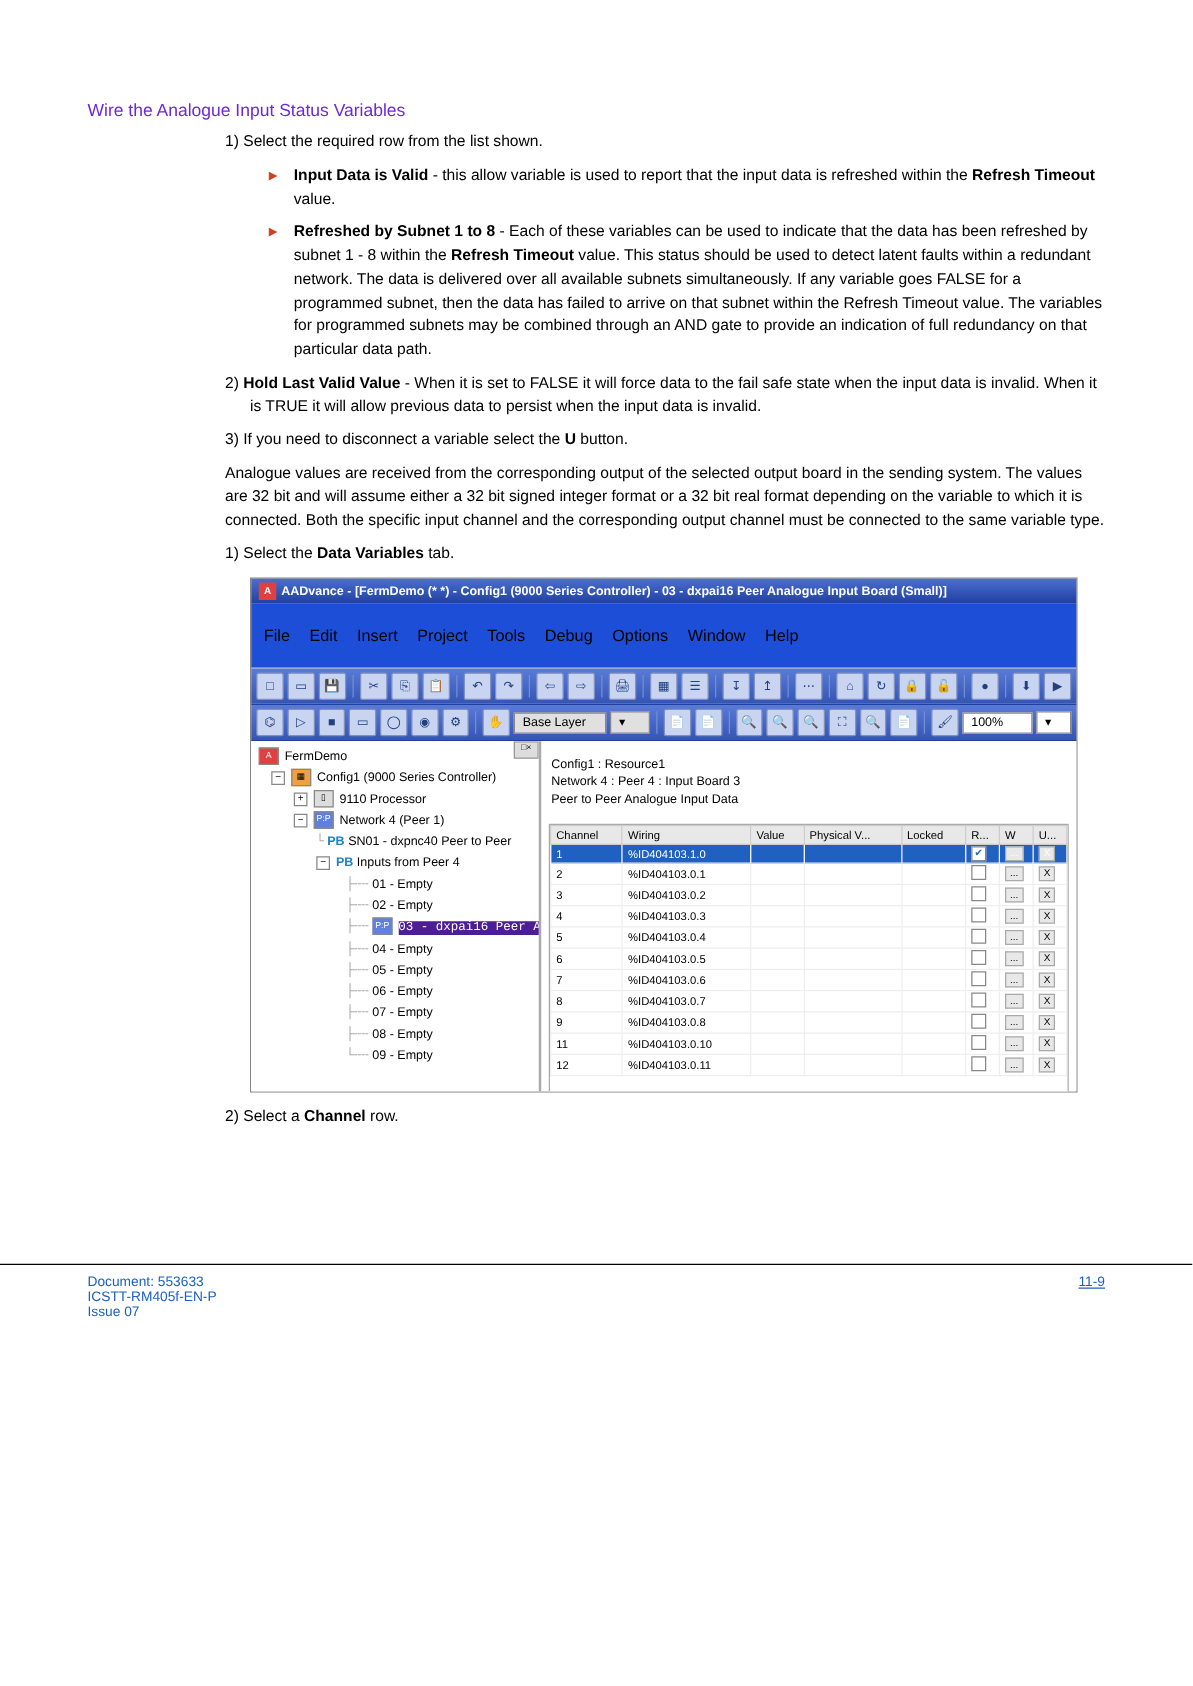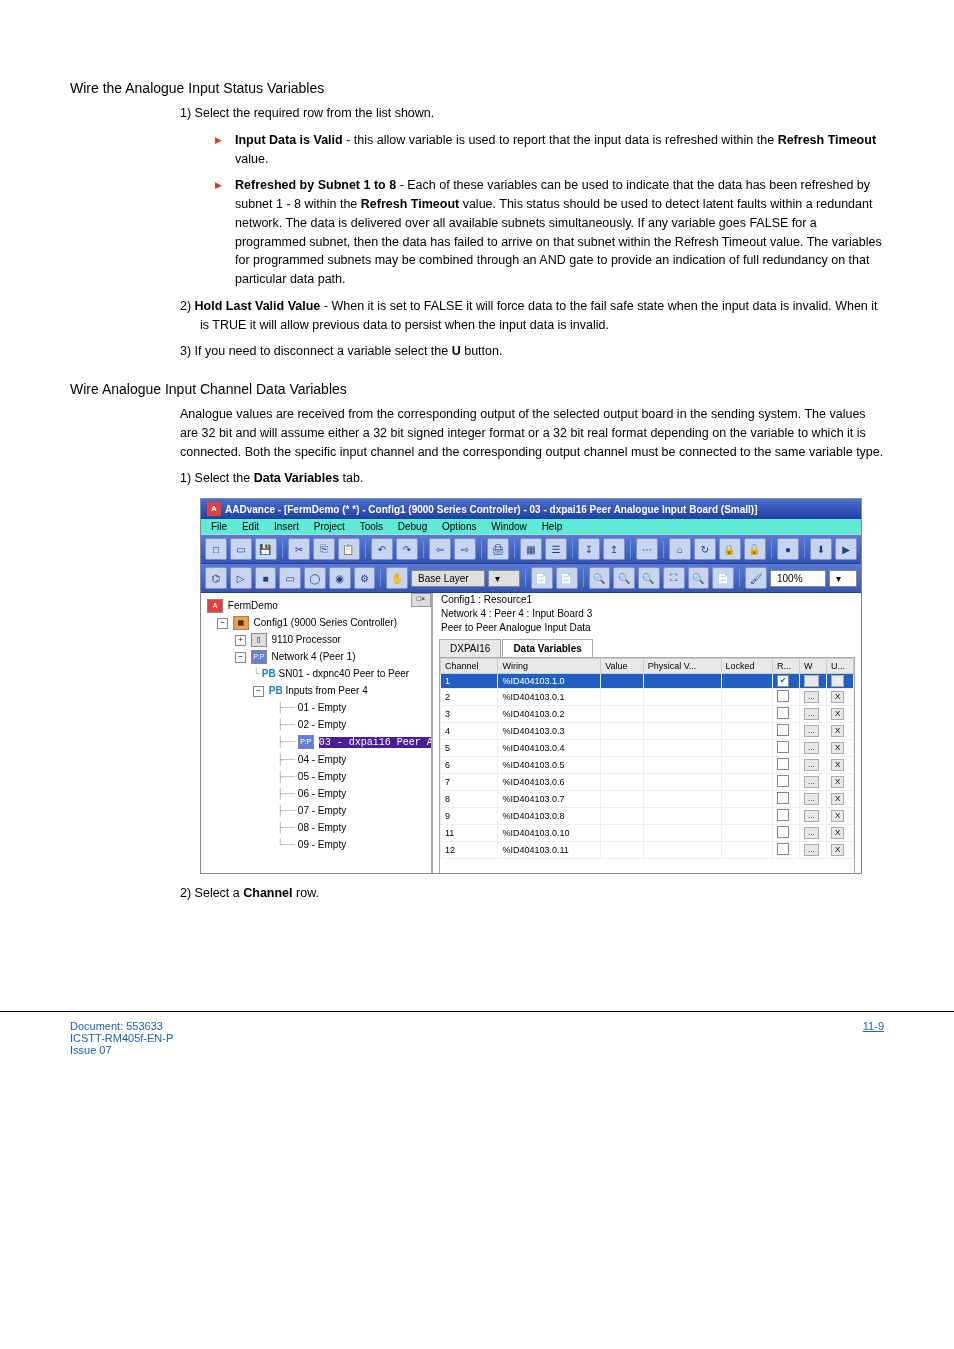--- a/index.html
+++ b/index.html
@@ -7,21 +7,21 @@
     padding: 0;
     font-family: Arial, sans-serif;
     font-size: 12px;
     background: white;
     width: 954px;
   }
   .page {
     padding: 60px 70px 20px 70px;
   }
   h2 {
-    color: #000000;
+    color: #6d28d9;
     font-size: 14px;
     font-weight: normal;
     margin: 20px 0 8px 0;
   }
   .body-text {
     margin-left: 110px;
     margin-bottom: 8px;
     line-height: 1.5;
     font-size: 12.5px;
   }
@@ -72,24 +72,24 @@
   .titlebar-icon {
     width: 14px;
     height: 14px;
     background: #e04040;
     margin-right: 4px;
     font-size: 8px;
     text-align: center;
     line-height: 14px;
   }
   .menubar {
-    background: #5eead4;
-    padding: 2px 4px;
+    background: #1d4ed8;
+    padding: 18px 4px;
     border-bottom: 1px solid #ccc;
-    font-size: 10px;
+    font-size: 13px;
   }
   .menubar span {
     padding: 2px 6px;
     cursor: default;
   }
   .toolbar {
     background: linear-gradient(#5a7ad8, #3555b5);
     padding: 3px 4px;
     border-bottom: 1px solid #2040a0;
     display: flex;
@@ -199,21 +199,21 @@
     color: #aaa;
     font-family: monospace;
   }
   
   .config-pane {
     flex: 1;
     background: white;
     overflow: hidden;
   }
   .config-header {
-    padding: 0 8px;
+    padding: 12px 8px;
     font-size: 10px;
     line-height: 1.4;
   }
   .tabs {
     display: flex;
     margin: 4px 6px 0 6px;
     font-size: 10px;
   }
   .tab {
     padding: 3px 10px;
@@ -307,21 +307,20 @@
 </div>
 
 <div class="numbered">
   <span>2)  </span><b>Hold Last Valid Value</b><span> -  When it is set to FALSE it will force data to the fail safe state when the input data is invalid. When it is TRUE it will allow previous data to persist when the input data is invalid.</span>
 </div>
 
 <div class="numbered">
   <span>3)  If you need to disconnect a variable select the </span><b>U</b><span> button.</span>
 </div>
 
-<h2>Wire Analogue Input Channel Data Variables</h2>
 
 <div class="body-text">Analogue values are received from the corresponding output of the selected output board in the sending system. The values are 32 bit and will assume either a 32 bit signed integer format or a 32 bit real format depending on the variable to which it is connected. Both the specific input channel and the corresponding output channel must be connected to the same variable type.</div>
 
 <div class="numbered">
   <span>1)  Select the </span><b>Data Variables</b><span> tab.</span>
 </div>
 
 <div class="screenshot noselect">
   <div class="titlebar">
     <span class="titlebar-icon">A</span>
@@ -445,24 +444,20 @@
         <div class="tree-row" style="padding-left:74px"><span class="tree-connector">└╌╌</span> <span>09 - Empty</span></div>
       </div>
     </div>
 
     <div class="config-pane">
       <div class="config-header">
         <div>Config1 : Resource1</div>
         <div>Network 4 : Peer 4 : Input Board 3</div>
         <div>Peer to Peer Analogue Input Data</div>
       </div>
-      <div class="tabs">
-        <div class="tab">DXPAI16</div>
-        <div class="tab active">Data Variables</div>
-      </div>
       <div class="data-table">
         <table class="grid">
           <thead>
             <tr>
               <th>Channel</th>
               <th>Wiring</th>
               <th>Value</th>
               <th>Physical V...</th>
               <th>Locked</th>
               <th style="width:18px">R...</th>

